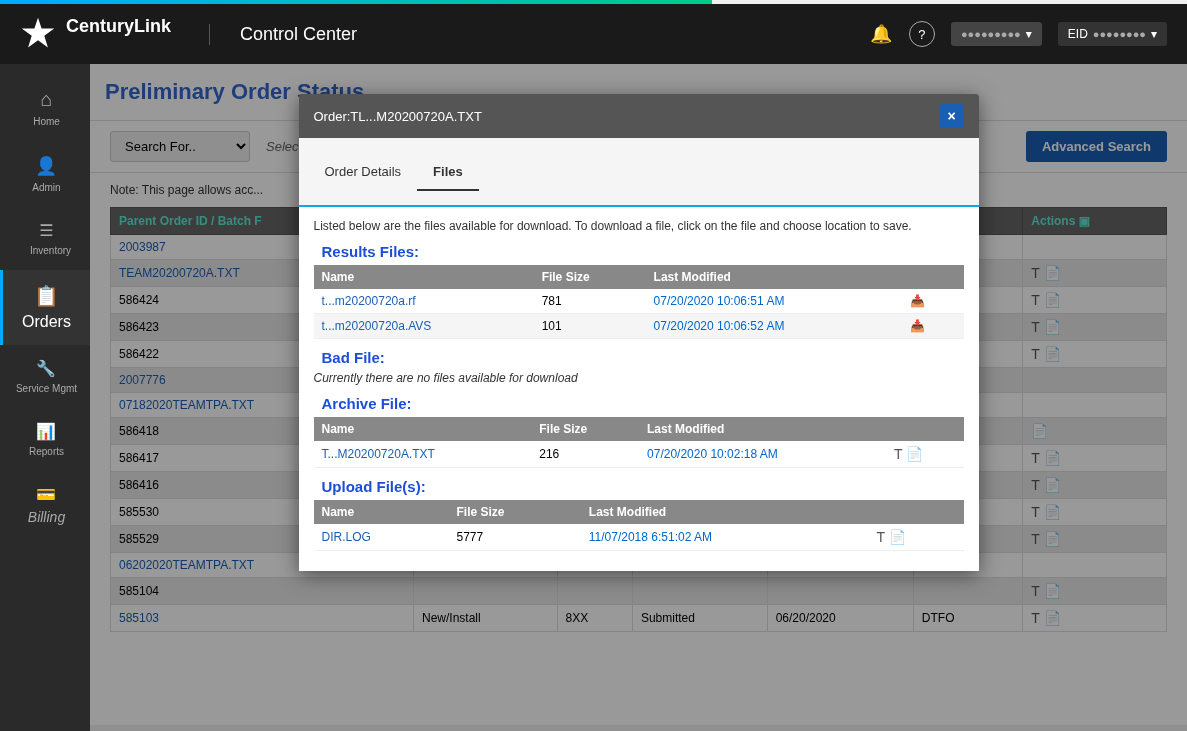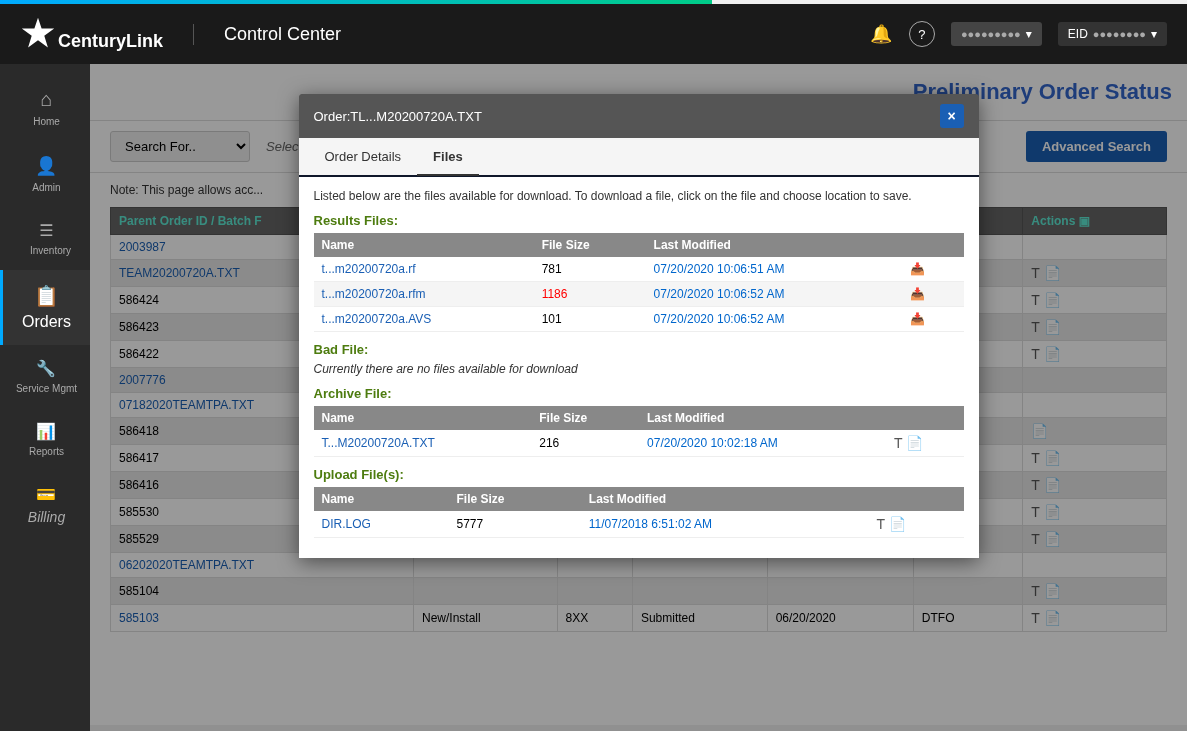--- a/index.html
+++ b/index.html
@@ -9,35 +9,35 @@
     .topbar {
       background: #1a1a1a;
       height: 60px;
       display: flex;
       align-items: center;
       padding: 0 20px;
       position: relative;
     }
     .topbar-logo {
       display: flex;
-      align-items: flex-end;
-      gap: 2px;
+      align-items: flex-start;
+      gap: 10px;
       color: white;
       font-size: 18px;
       font-weight: bold;
     }
     .topbar-logo .star {
       width: 36px;
       height: 36px;
       color: white;
     }
     .topbar-title {
       color: white;
       font-size: 18px;
-      margin-left: 30px;
+      margin-left: 38px;
       font-weight: 300;
       border-left: 1px solid #555;
       padding-left: 30px;
     }
     .topbar-right {
       margin-left: auto;
       display: flex;
       align-items: center;
       gap: 16px;
       color: white;
@@ -100,21 +100,21 @@
     
     .main-content {
       flex: 1;
       background: #f0f0f0;
       overflow: hidden;
       position: relative;
     }
 
     
     .page-header {
-      text-align: right;
+      text-align: left;
       padding: 15px;
       background: white;
       border-bottom: 1px solid #ddd;
     }
     .page-header h1 {
       color: #3366cc;
       font-size: 22px;
       font-weight: bold;
     }
 
@@ -225,22 +225,22 @@
       cursor: pointer;
       font-size: 14px;
       font-weight: bold;
       display: flex;
       align-items: center;
       justify-content: center;
     }
     .modal-tabs {
       background: #f5f5f5;
       display: flex;
-      border-bottom: 2px solid #0f172a;
-      padding: 1px 10px;
+      border-bottom: 2px solid #0ea5e9;
+      padding: 16px 10px;
     }
     .modal-tab {
       padding: 10px 16px;
       cursor: pointer;
       font-size: 13px;
       color: #333;
       border-bottom: 2px solid transparent;
       margin-bottom: -2px;
     }
     .modal-tab.active {
@@ -254,23 +254,23 @@
       flex: 1;
       font-size: 12px;
     }
     .modal-note {
       margin-bottom: 10px;
       font-size: 12px;
       color: #333;
     }
     .section-title {
       font-weight: bold;
-      font-size: 13px;
-      margin: 10px 0 5px 0;
-      color: #4d7c0f;
+      font-size: 15px;
+      margin: 10px 0 5px 8px;
+      color: #1d4ed8;
     }
     .files-table {
       width: 100%;
       border-collapse: collapse;
       font-size: 12px;
       margin-bottom: 8px;
     }
     .files-table th {
       background: #888;
       color: white;
@@ -596,26 +596,20 @@
                 <th>File Size</th>
                 <th>Last Modified</th>
                 <th></th>
               </tr>
             </thead>
             <tbody>
               <tr>
                 <td class="file-link">t...m20200720a.rf</td>
                 <td>781</td>
                 <td class="file-date">07/20/2020 10:06:51 AM</td>
-                <td><span class="file-icon">📥</span></td>
-              </tr>
-              <tr style="background:#f5f5f5;">
-                <td class="file-link">t...m20200720a.rfm</td>
-                <td class="file-size-red">1186</td>
-                <td class="file-date">07/20/2020 10:06:52 AM</td>
                 <td><span class="file-icon">📥</span></td>
               </tr>
               <tr>
                 <td class="file-link">t...m20200720a.AVS</td>
                 <td>101</td>
                 <td class="file-date">07/20/2020 10:06:52 AM</td>
                 <td><span class="file-icon">📥</span></td>
               </tr>
             </tbody>
           </table>

